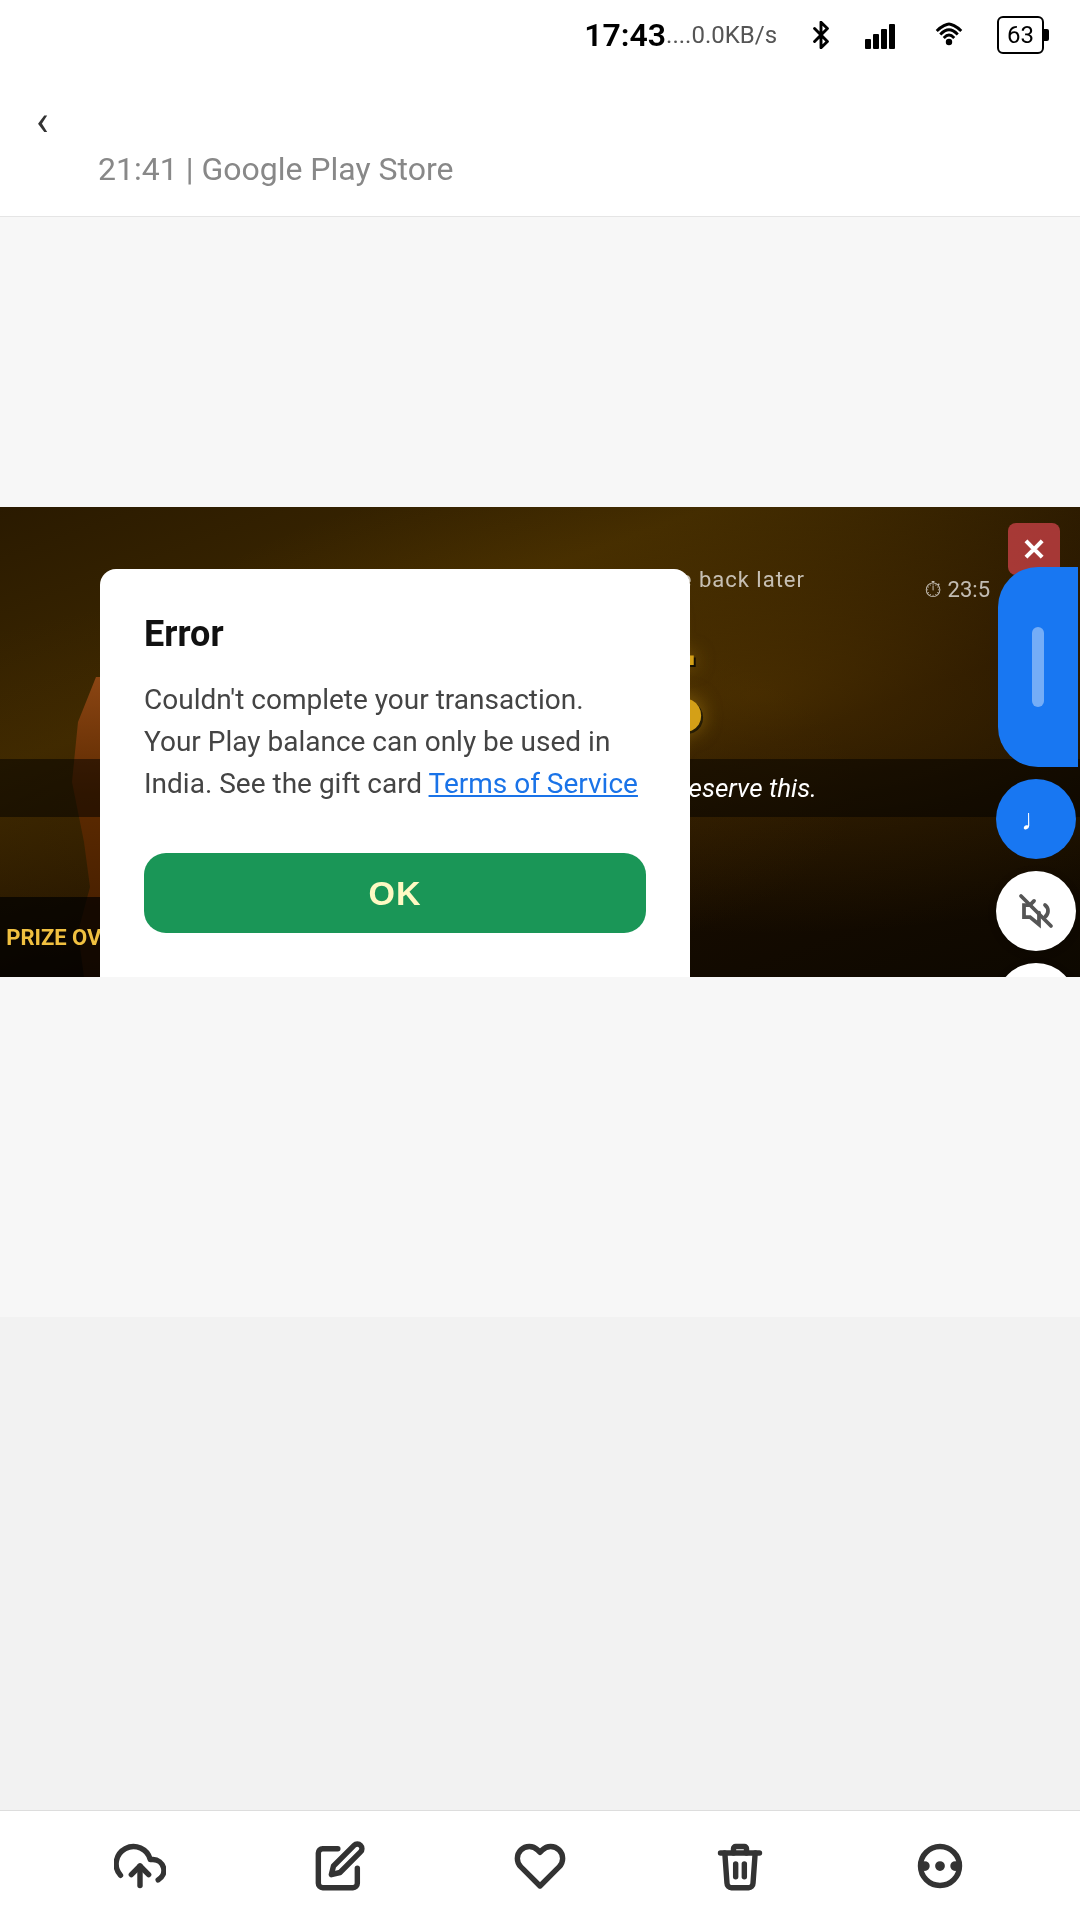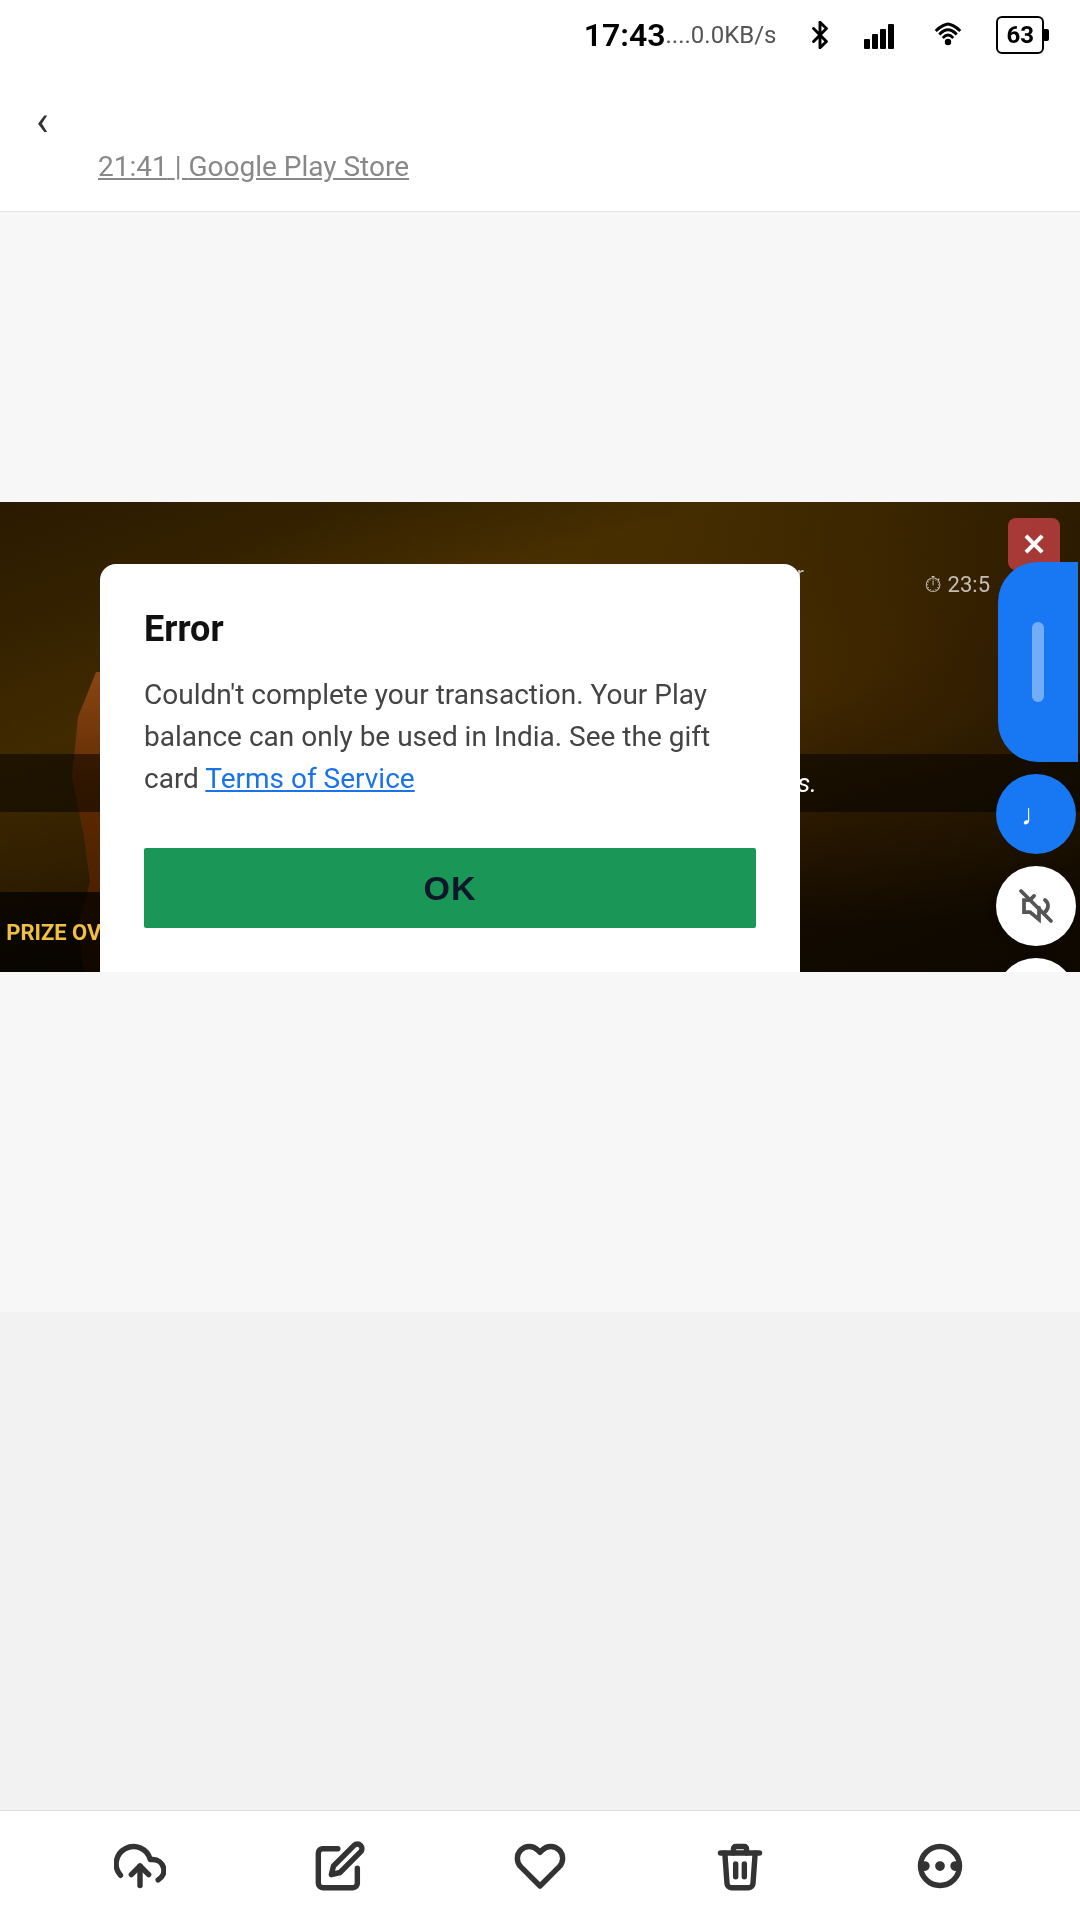--- a/index.html
+++ b/index.html
@@ -34,21 +34,21 @@
       align-items: center;
       gap: 30px;
       font-size: 26px;
       color: #000;
     }
     .battery-box {
       border: 2.5px solid #000;
       border-radius: 6px;
       padding: 3px 8px;
       font-size: 24px;
-      font-weight: 700;
+      font-weight: 400;
       position: relative;
     }
     .battery-box::after {
       content: '';
       position: absolute;
       right: -7px;
       top: 50%;
       transform: translateY(-50%);
       width: 5px;
       height: 12px;
@@ -74,24 +74,23 @@
       color: #333;
       cursor: pointer;
       line-height: 1;
     }
     .header-date {
       font-size: 42px;
       font-weight: 700;
       color: #111;
     }
     .header-subtitle {
-      font-size: 28px;
+      font-size: 32px;
       color: #888;
       padding-left: 62px;
-      text-decoration: underline;
     }
     .header-subtitle span {
       color: #888;
     }
 
     
     .top-space {
       width: 100%;
       height: 290px;
       background: #f7f7f7;
@@ -282,21 +281,21 @@
     
     .error-dialog {
       position: absolute;
       bottom: 0;
       left: 100px;
       right: 16px;
       background: #fff;
       border-radius: 16px 16px 0 0;
       padding: 44px 44px 44px;
       z-index: 30;
-      width: 700px;
+      width: 590px;
     }
     .error-title {
       font-size: 36px;
       font-weight: 700;
       color: #111;
       margin-bottom: 24px;
     }
     .error-body {
       font-size: 28px;
       color: #444;
@@ -305,22 +304,22 @@
     }
     .error-link {
       color: #1a73e8;
       text-decoration: underline;
     }
     .ok-button {
       width: 100%;
       height: 80px;
       background: #1a9657;
       border: none;
-      border-radius: 2px;
-      color: #0f172a;
+      border-radius: 22px;
+      color: #fef9c3;
       font-size: 34px;
       font-weight: 600;
       cursor: pointer;
       letter-spacing: 1px;
       text-transform: uppercase;
     }
 
     
     .bottom-space {
       width: 100%;

